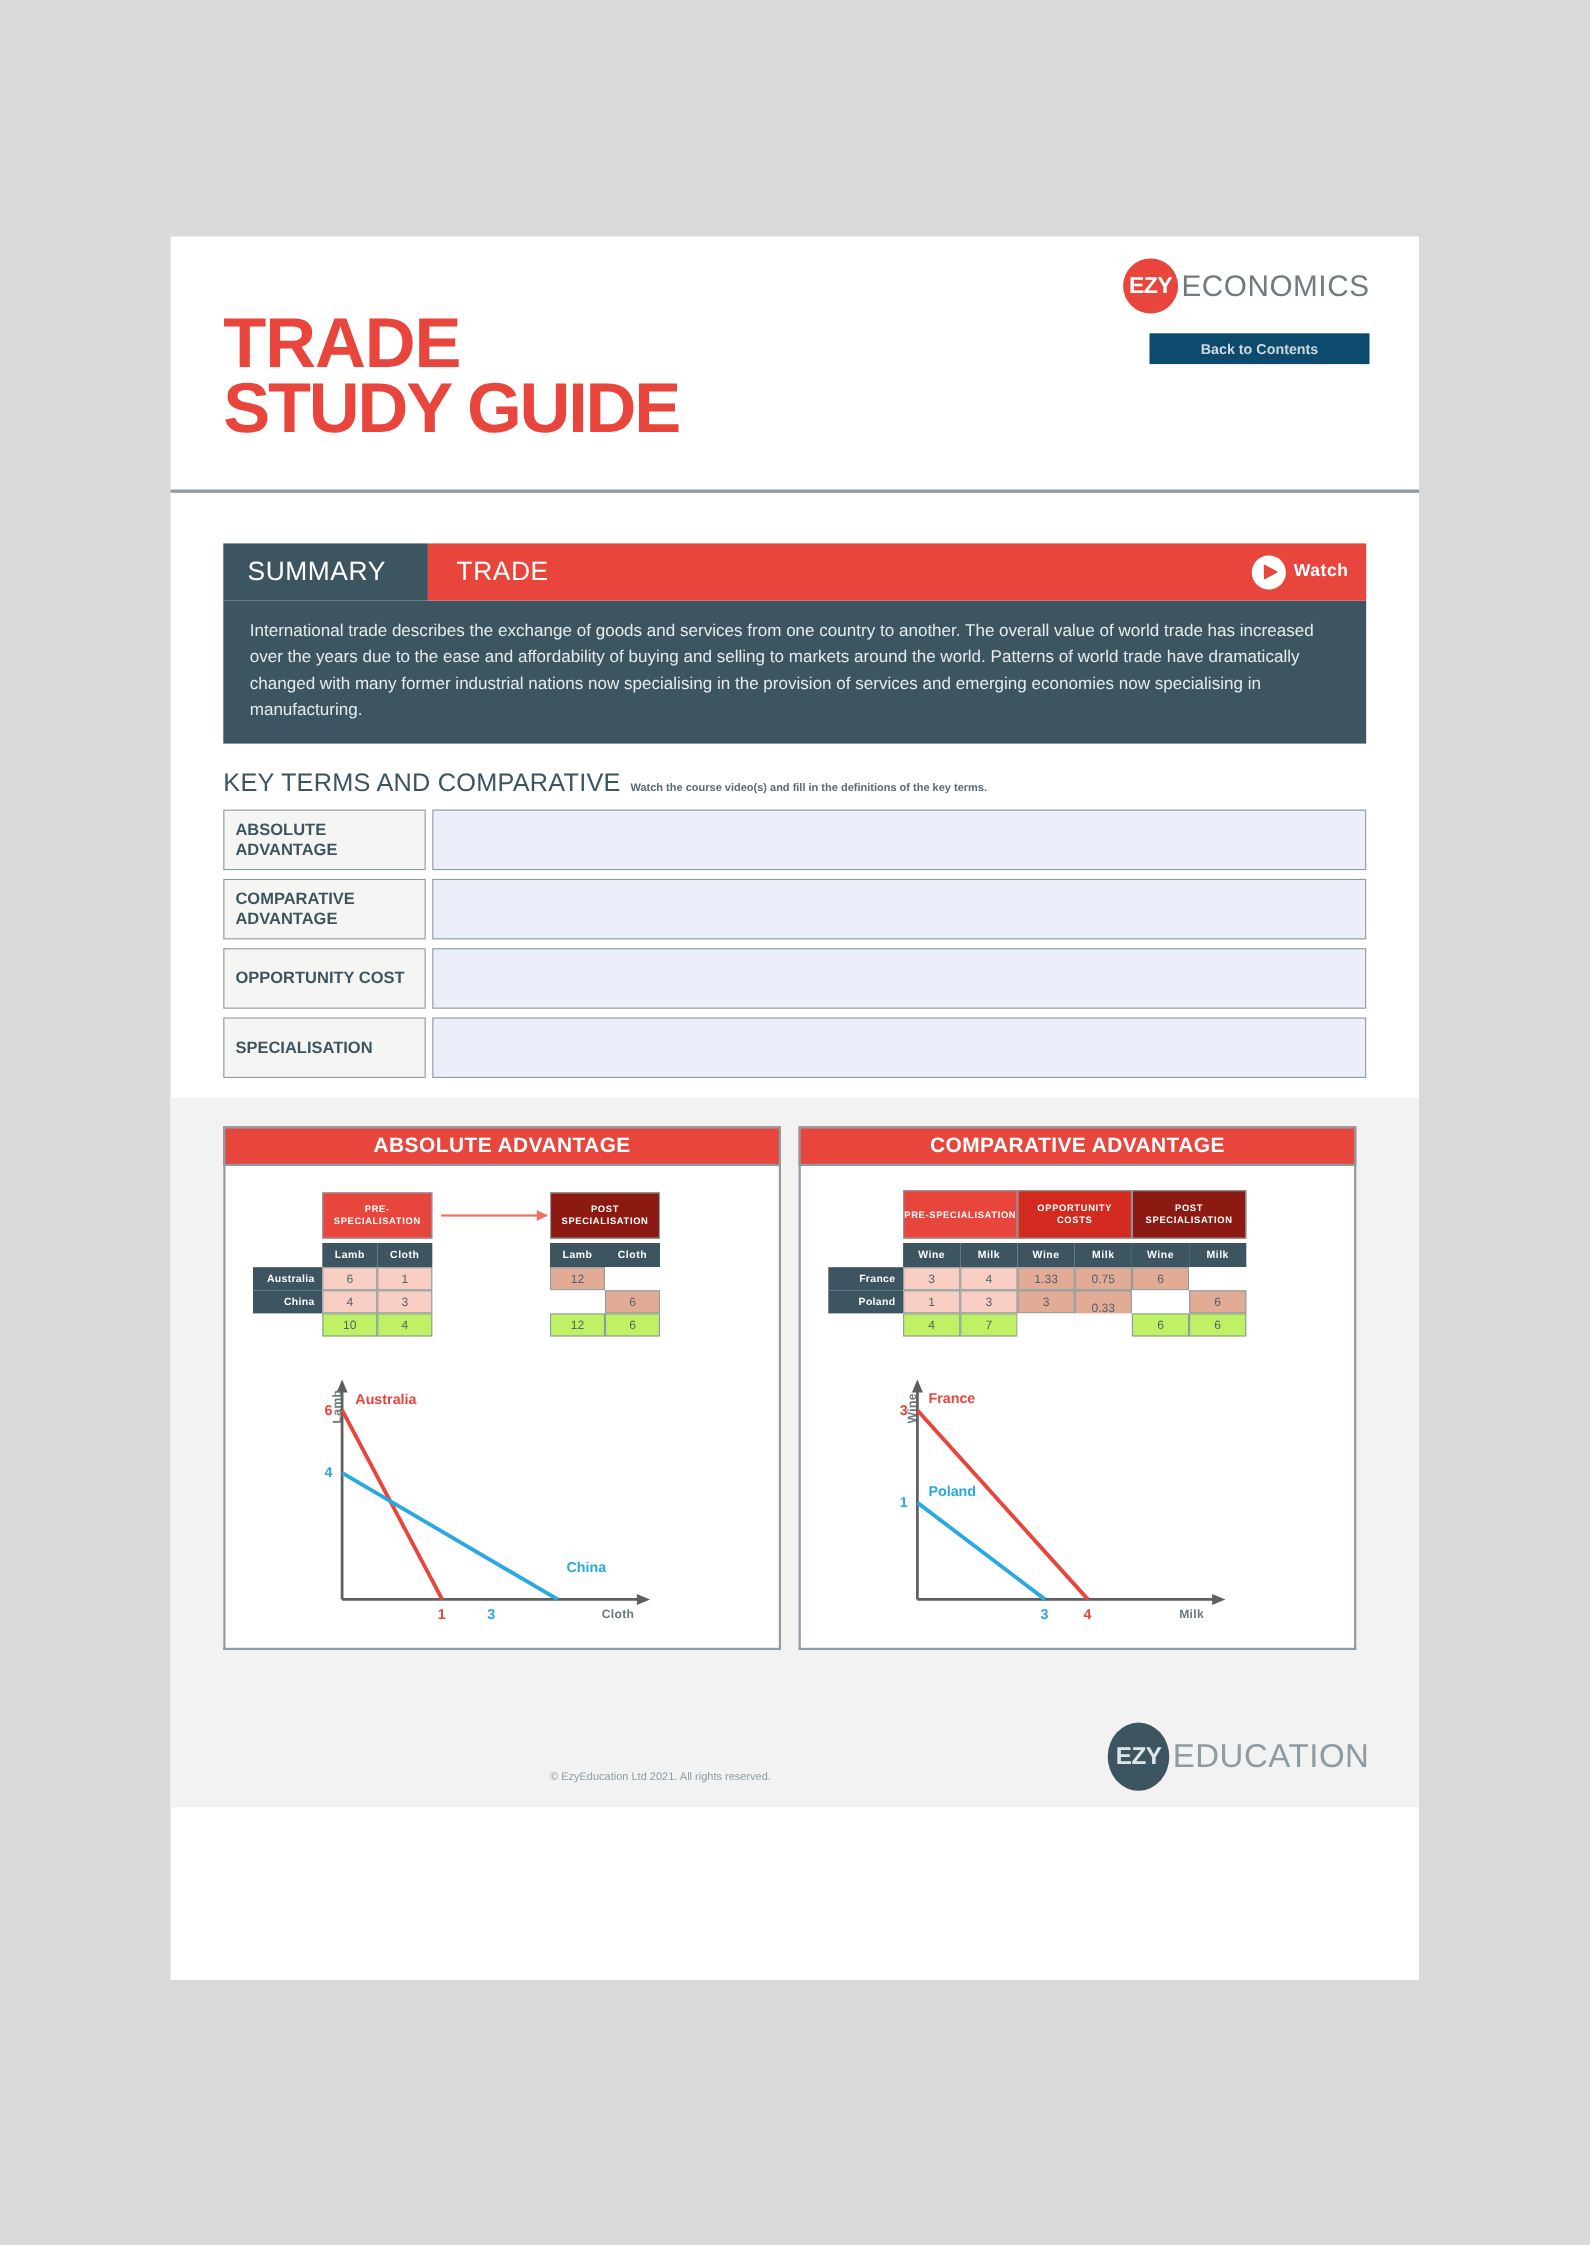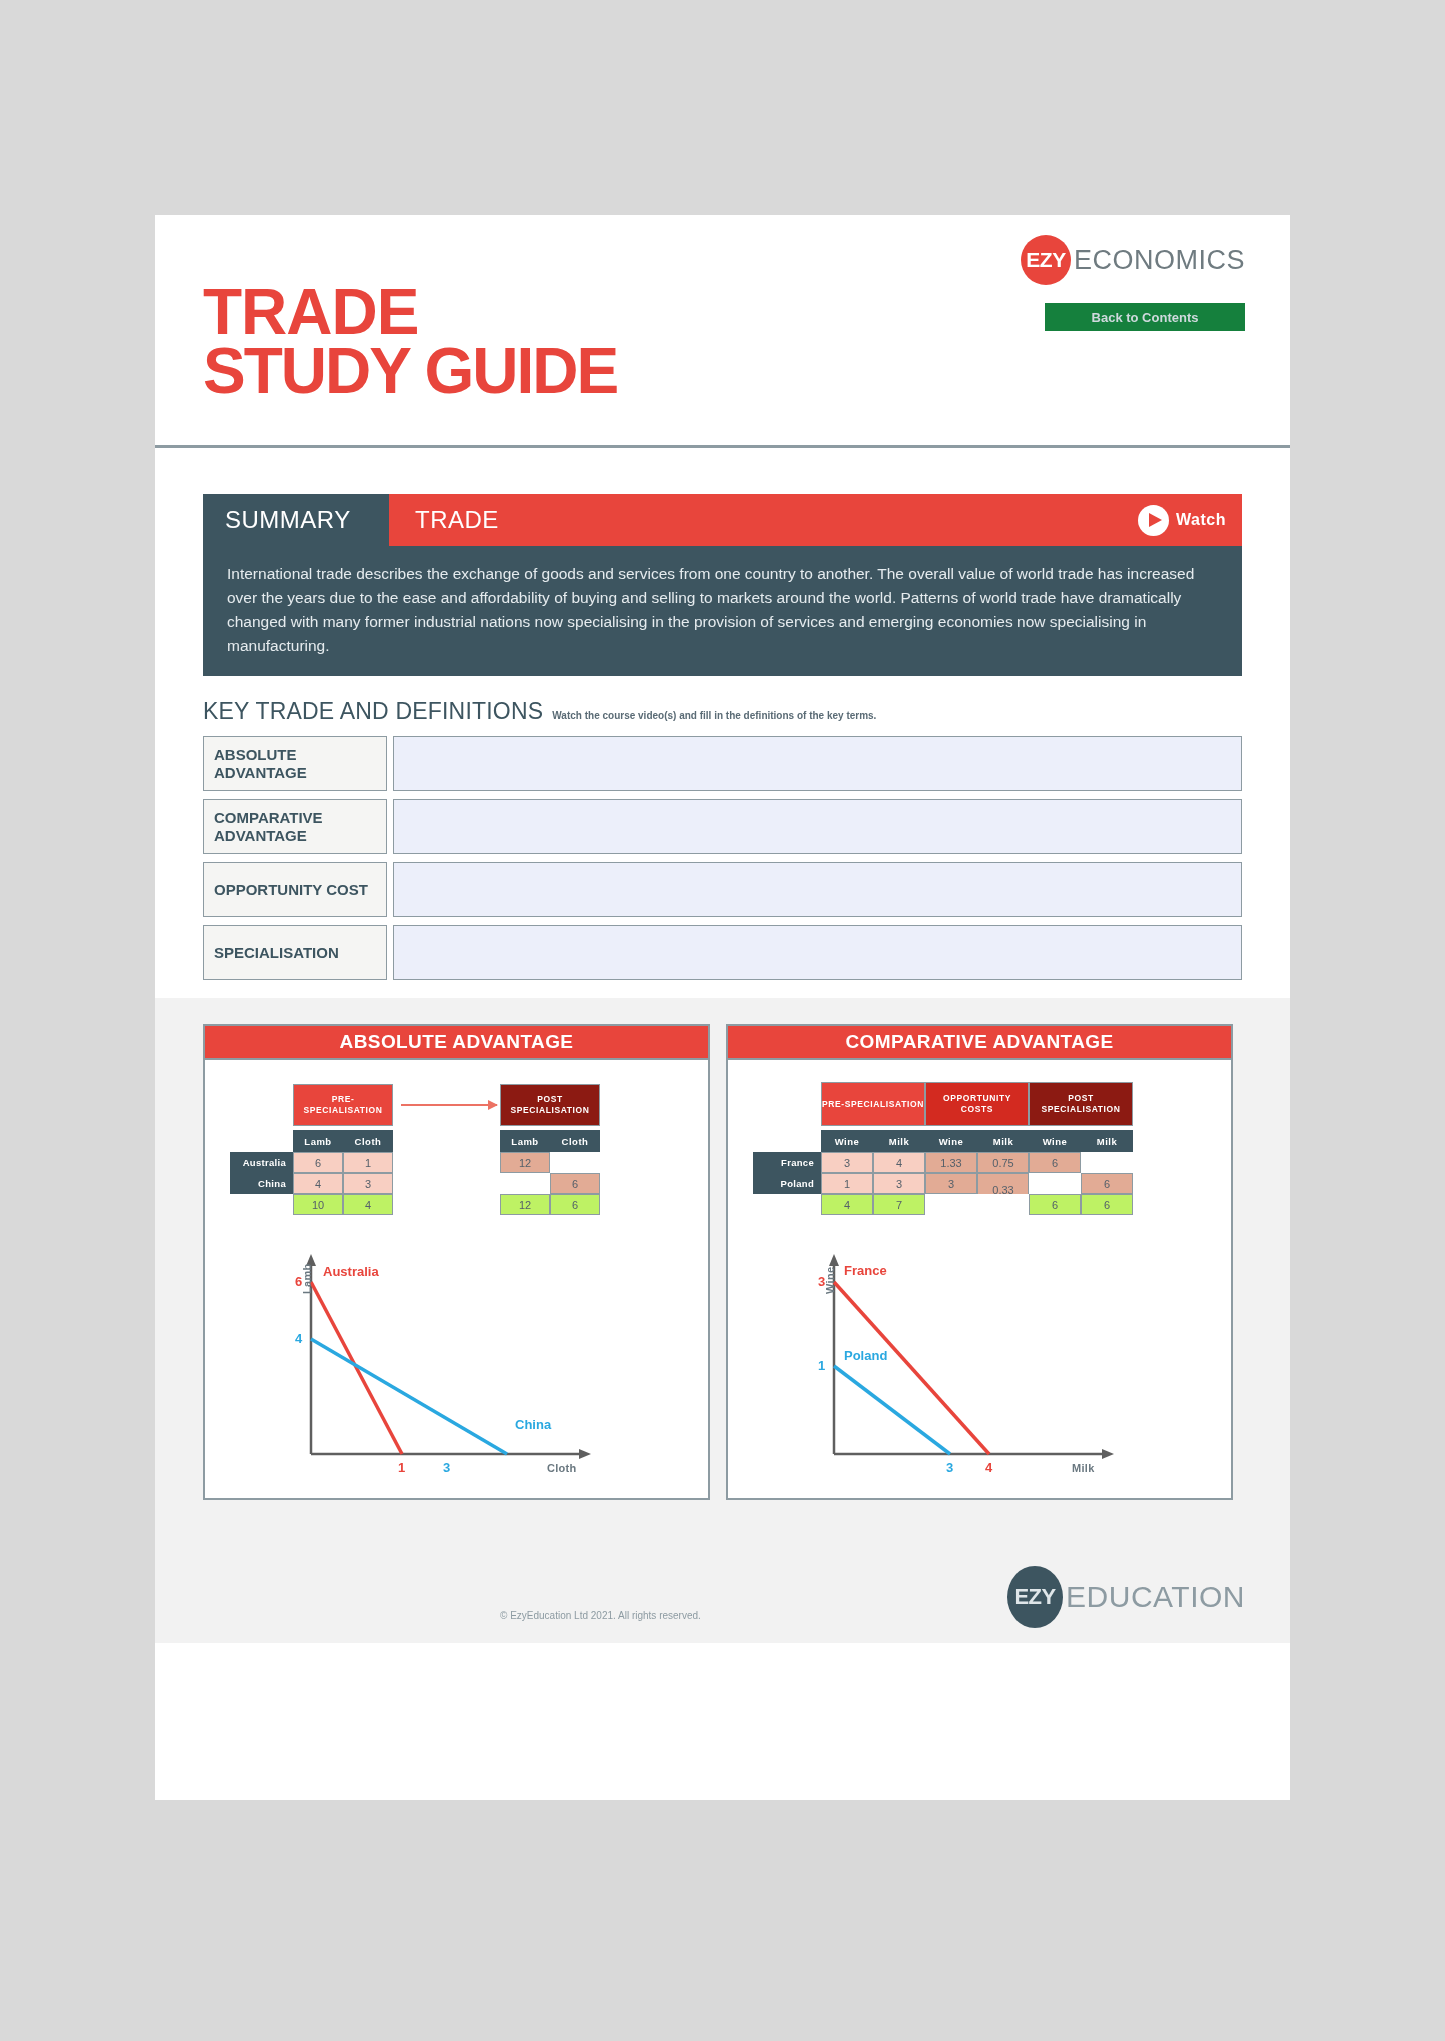--- a/index.html
+++ b/index.html
@@ -29,21 +29,21 @@
     font-size: 21px; font-weight: bold; letter-spacing: -0.5px;
     font-family: "Liberation Sans", sans-serif;
   }
   .logo-word {
     font-size: 27px; color: #6f7b80; letter-spacing: 0.5px;
     margin-left: 3px; font-weight: 400;
   }
   .btn-contents {
     position: absolute; right: 45px; top: 88px;
     width: 200px; height: 28px;
-    background: #15803d; color: #cfd9dd;
+    background: #0c4a6e; color: #cfd9dd;
     font-size: 13px; font-weight: bold;
     display: flex; align-items: center; justify-content: center;
     cursor: pointer;
   }
   .title {
     position: absolute; left: 48px; top: 68px;
     color: #e8453c; font-size: 64px; font-weight: bold;
     line-height: 0.92; letter-spacing: -1px;
   }
   .title .l2 { letter-spacing: -2px; }
@@ -232,21 +232,21 @@
         <div class="watch">
           <div class="play"></div>
           <div class="watch-label">Watch</div>
         </div>
       </div>
     </div>
 
     <div class="summary-body">International trade describes the exchange of goods and services from one country to another. The overall value of world trade has increased over the years due to the ease and affordability of buying and selling to markets around the world. Patterns of world trade have dramatically changed with many former industrial nations now specialising in the provision of services and emerging economies now specialising in manufacturing.</div>
 
     <div class="kt-head">
-      <div class="kt-title">KEY TRADE AND DEFINITIONS</div>
+      <div class="kt-title">KEY TERMS AND COMPARATIVE</div>
       <div class="kt-sub">Watch the course video(s) and fill in the definitions of the key terms.</div>
     </div>
 
     <div class="kt-table">
       <div class="kt-row">
         <div class="kt-term">ABSOLUTE ADVANTAGE</div>
         <div class="kt-val"></div>
       </div>
       <div class="kt-row">
         <div class="kt-term">COMPARATIVE ADVANTAGE</div>

